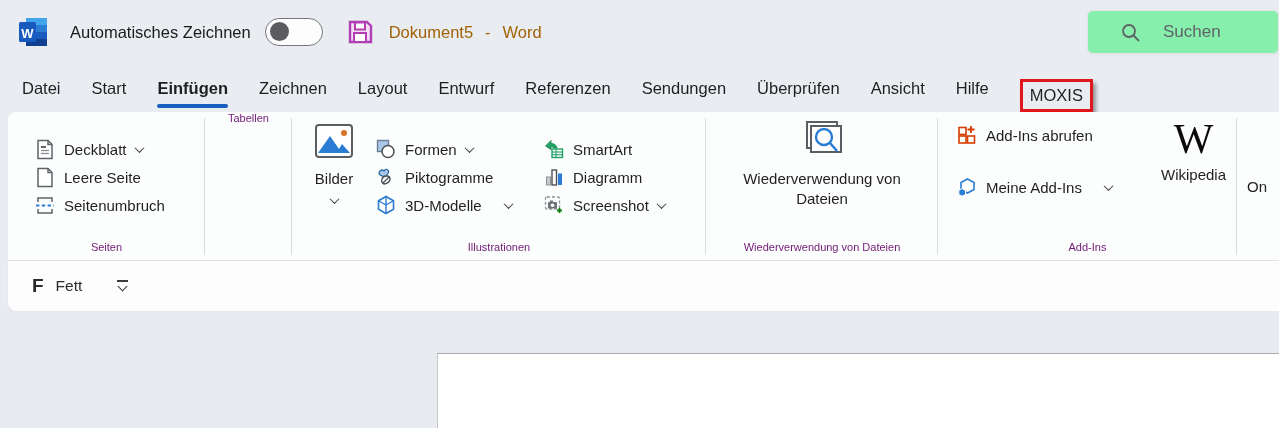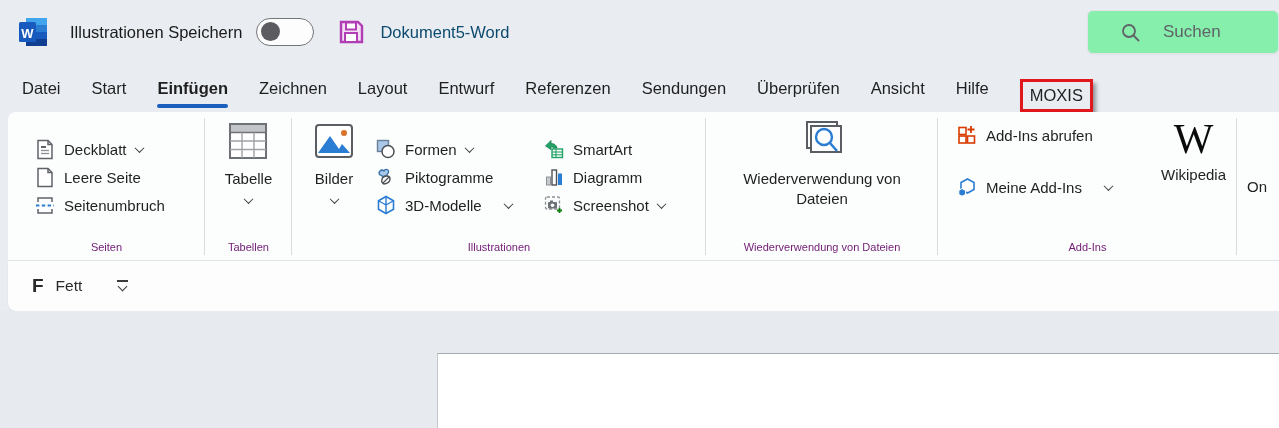--- a/index.html
+++ b/index.html
@@ -11,21 +11,21 @@
   }
   .chrome { position:absolute; top:0; left:0; width:1279px; height:311px; background:#e9edf2; }
 
   
   .titlebar { position:absolute; top:0; left:0; right:0; height:64px; display:flex; align-items:center; padding-left:18px; }
   .word-logo { width:30px; height:30px; flex:0 0 auto; }
   .autosave-label { margin-left:22px; font-size:16.5px; color:#1b1b1b; }
   .toggle { margin-left:14px; width:58px; height:28px; border:1.5px solid #75757a; border-radius:14px; background:#fdfdfd; position:relative; }
   .toggle .knob { position:absolute; left:4px; top:3px; width:19px; height:19px; border-radius:50%; background:#5c5c60; }
   .save-btn { margin-left:24px; width:26px; height:26px; }
-  .doc-title { margin-left:16px; font-size:16.5px; color:#0c4a6e; display:flex; }
+  .doc-title { margin-left:16px; font-size:16.5px; color:#a16207; display:flex; gap:12px; }
 
   .search-box { position:absolute; left:1087px; top:10px; width:192px; height:44px; background:#86efac;
     border:1px solid #e2e4e8; border-radius:6px; display:flex; align-items:center; padding-left:32px; gap:22px;
     box-shadow:0 1px 2px rgba(0,0,0,0.04); }
   .search-box .search-label { font-size:17px; color:#5f6368; }
 
   
   .tabrow { position:absolute; top:64px; left:0; right:0; height:48px; display:flex; align-items:flex-end; padding-left:22px; gap:31px; }
   .tab { position:relative; height:100%; display:flex; align-items:center; font-size:16.5px; color:#1f1f1f; cursor:default; }
   .tab.active { font-weight:700; }
@@ -98,21 +98,21 @@
 
 <div class="titlebar">
   <svg class="word-logo" viewBox="0 0 30 30">
     <rect x="8" y="1" width="21" height="7" fill="#41a5ee"></rect>
     <rect x="8" y="8" width="21" height="7" fill="#2b7cd3"></rect>
     <rect x="8" y="15" width="21" height="7" fill="#185abd"></rect>
     <rect x="8" y="22" width="21" height="7" fill="#103f91"></rect>
     <rect x="1" y="5" width="17" height="20" rx="1.5" fill="#185abd"></rect>
     <text x="9.5" y="20.5" font-size="13" font-weight="bold" fill="#ffffff" text-anchor="middle" font-family="Liberation Sans,sans-serif">W</text>
   </svg>
-  <span class="autosave-label">Illustrationen Speichern</span>
+  <span class="autosave-label">Automatisches Zeichnen</span>
   <div class="toggle">
       <div class="knob"></div>
     </div>
   <svg class="save-btn" viewBox="0 0 26 26">
     <path d="M3 3 h17 l4 4 v16 h-21 z" fill="#f2dff4" stroke="#b23eb5" stroke-width="2.4"></path>
     <rect x="8" y="3.5" width="10" height="7" fill="#ffffff" stroke="#b23eb5" stroke-width="2"></rect>
     <rect x="7" y="14" width="12" height="9" fill="#ffffff" stroke="#b23eb5" stroke-width="2"></rect>
   </svg>
   <div class="doc-title">
     <span>Dokument5</span>
@@ -174,35 +174,20 @@
             <line x1="1" y1="10.5" x2="19" y2="10.5" stroke="#2b7cd3" stroke-width="1.8" stroke-dasharray="3.4 2.4"></line>
           </svg>
           <span>Seitenumbruch</span>
         </div>
       </div>
     </div>
     <div class="group-label">Seiten</div>
   </div>
 
   <div class="group g-tabellen">
-    <div class="group-content" style="justify-content:center;">
-      <div class="big-btn">
-        <svg width="44" height="44" viewBox="0 0 44 44">
-          <rect x="4" y="5" width="36" height="34" fill="#ffffff" stroke="#6d7175" stroke-width="2"></rect>
-          <rect x="5" y="6" width="34" height="7" fill="#c3c6c9"></rect>
-          <line x1="4" y1="13.5" x2="40" y2="13.5" stroke="#6d7175" stroke-width="1.6"></line>
-          <line x1="4" y1="22" x2="40" y2="22" stroke="#9ea2a6" stroke-width="1.4"></line>
-          <line x1="4" y1="30.5" x2="40" y2="30.5" stroke="#9ea2a6" stroke-width="1.4"></line>
-          <line x1="16" y1="13.5" x2="16" y2="39" stroke="#9ea2a6" stroke-width="1.4"></line>
-          <line x1="28" y1="13.5" x2="28" y2="39" stroke="#9ea2a6" stroke-width="1.4"></line>
-        </svg>
-        <span class="big-label">Tabelle</span>
-        <span class="chev"></span>
-      </div>
-    </div>
     <div class="group-label">Tabellen</div>
   </div>
 
   <div class="group g-illus">
     <div class="group-content">
       <div class="illus-row">
         <div class="bilder-wrap">
           <div class="big-btn">
             <svg width="44" height="44" viewBox="0 0 44 44">
               <rect x="4" y="6" width="36" height="32" rx="3" fill="#ffffff" stroke="#5a5e62" stroke-width="2"></rect>

